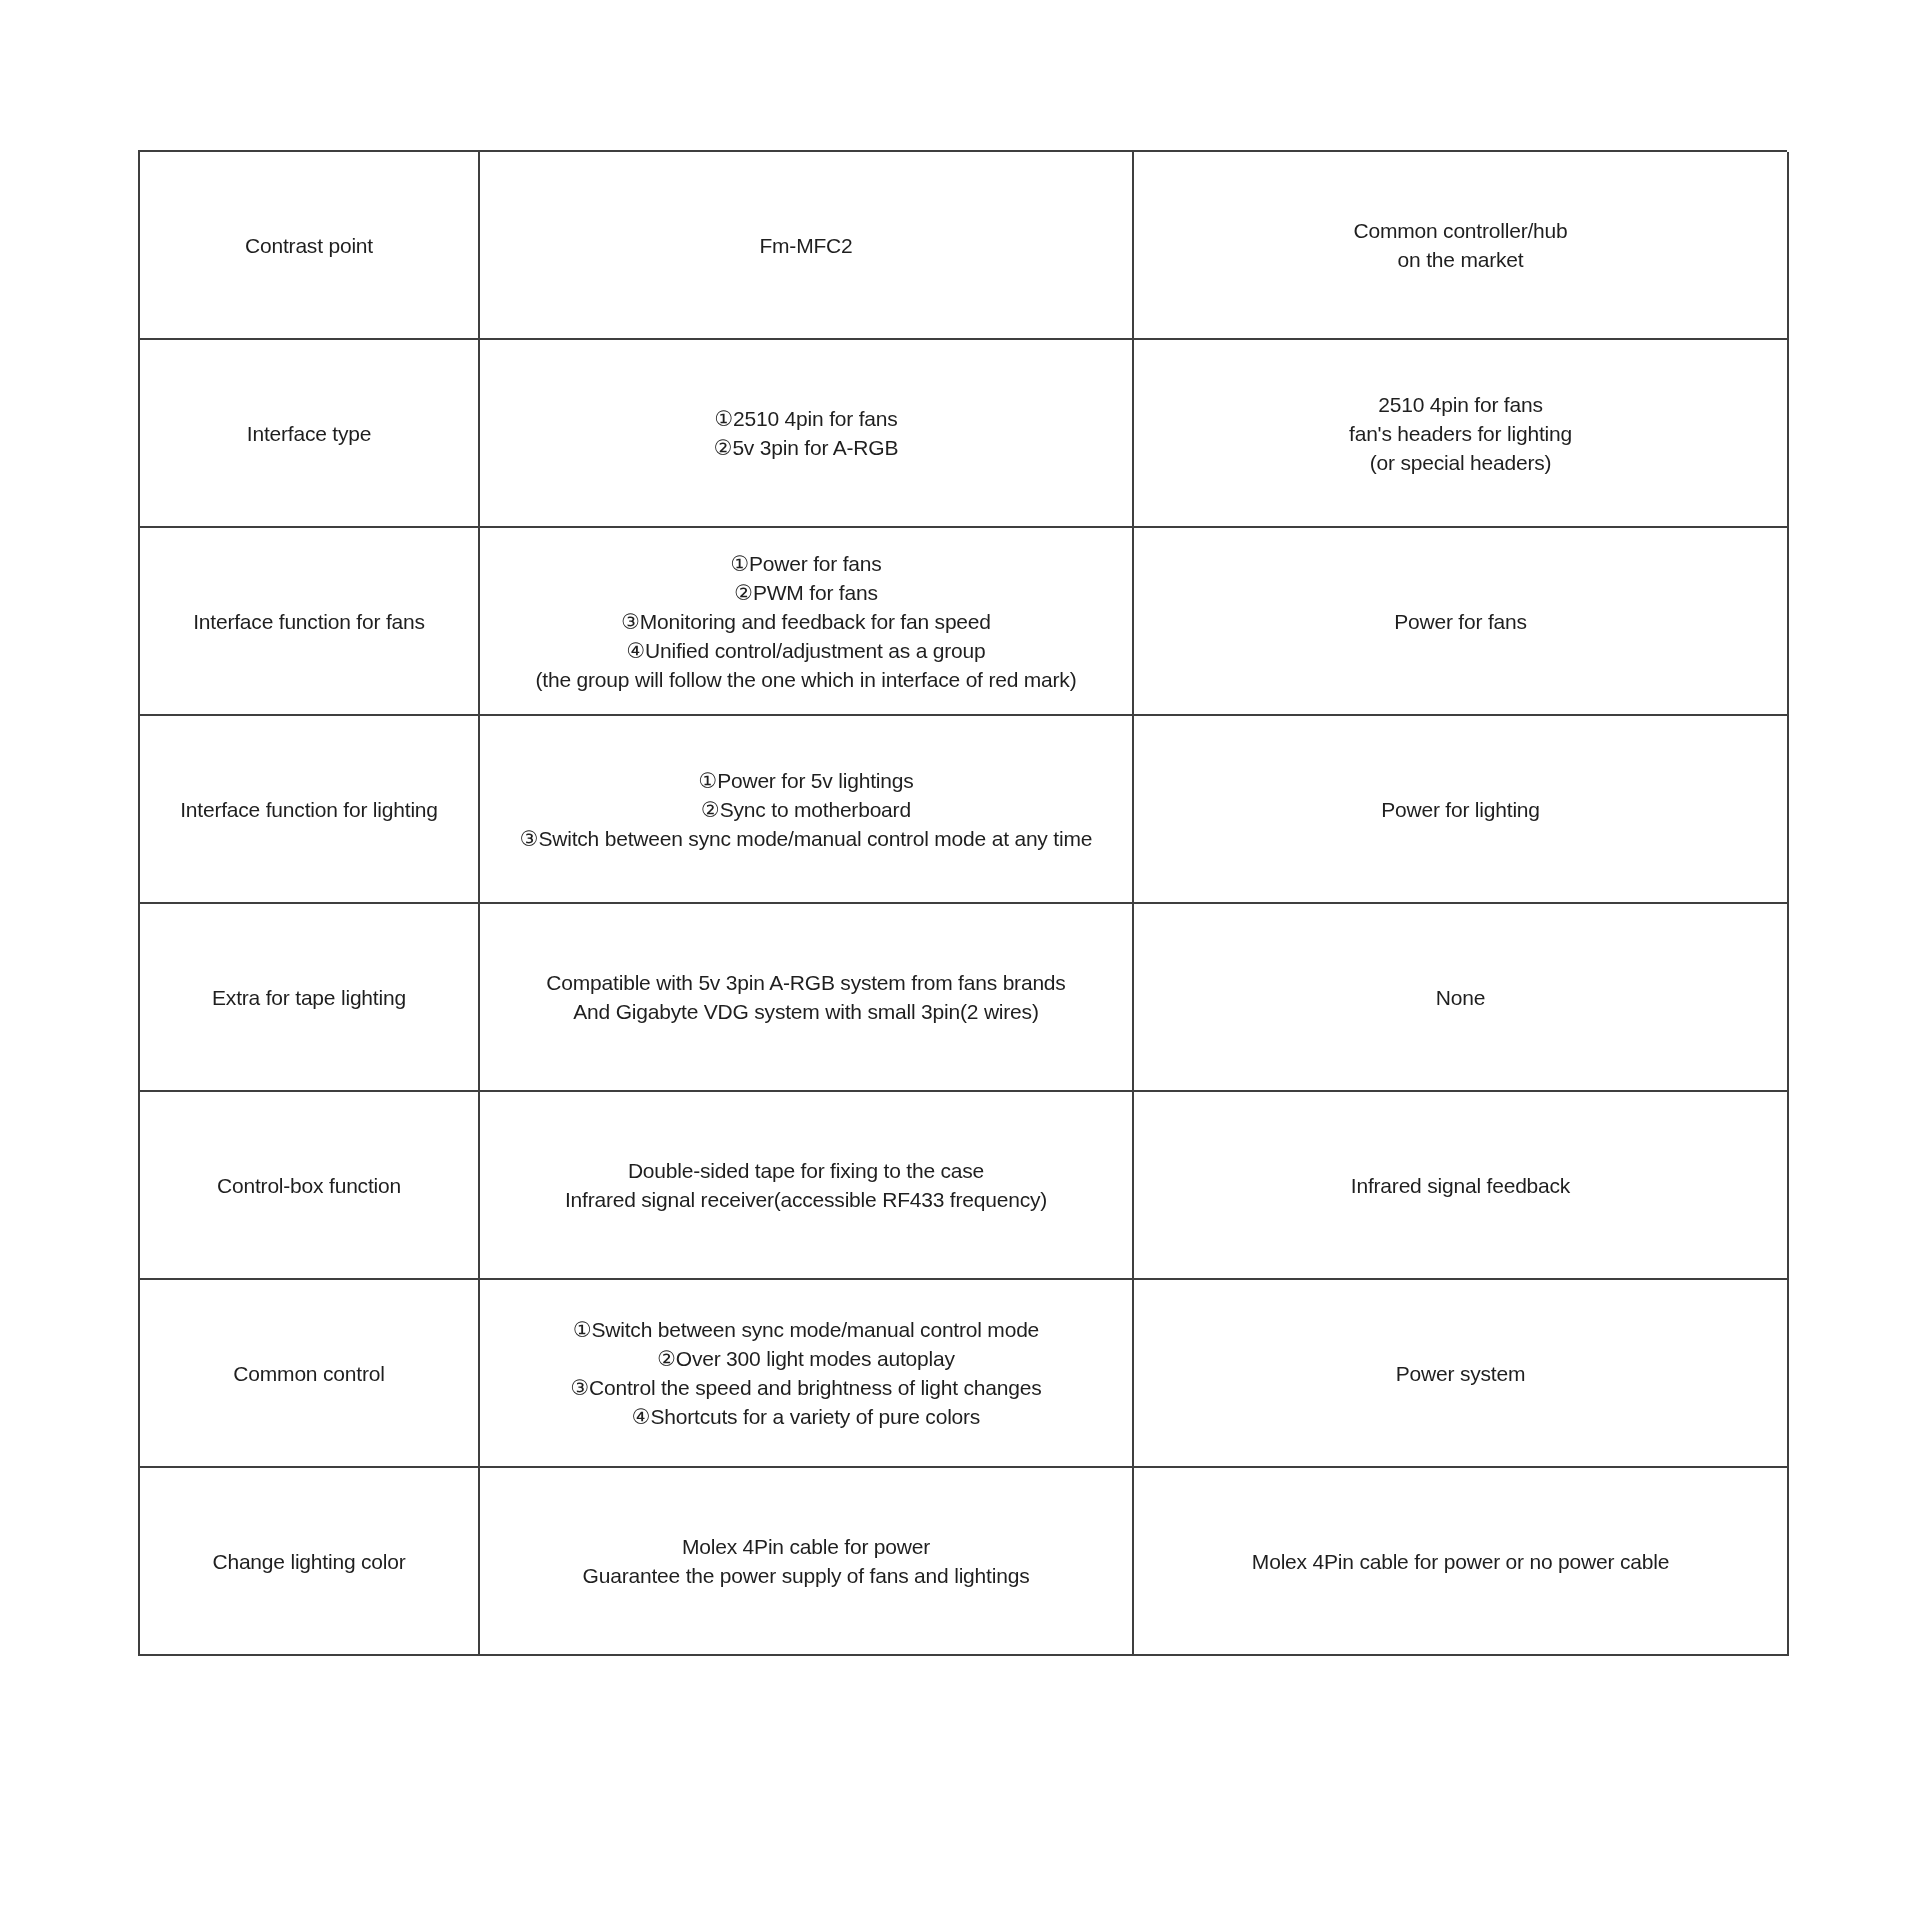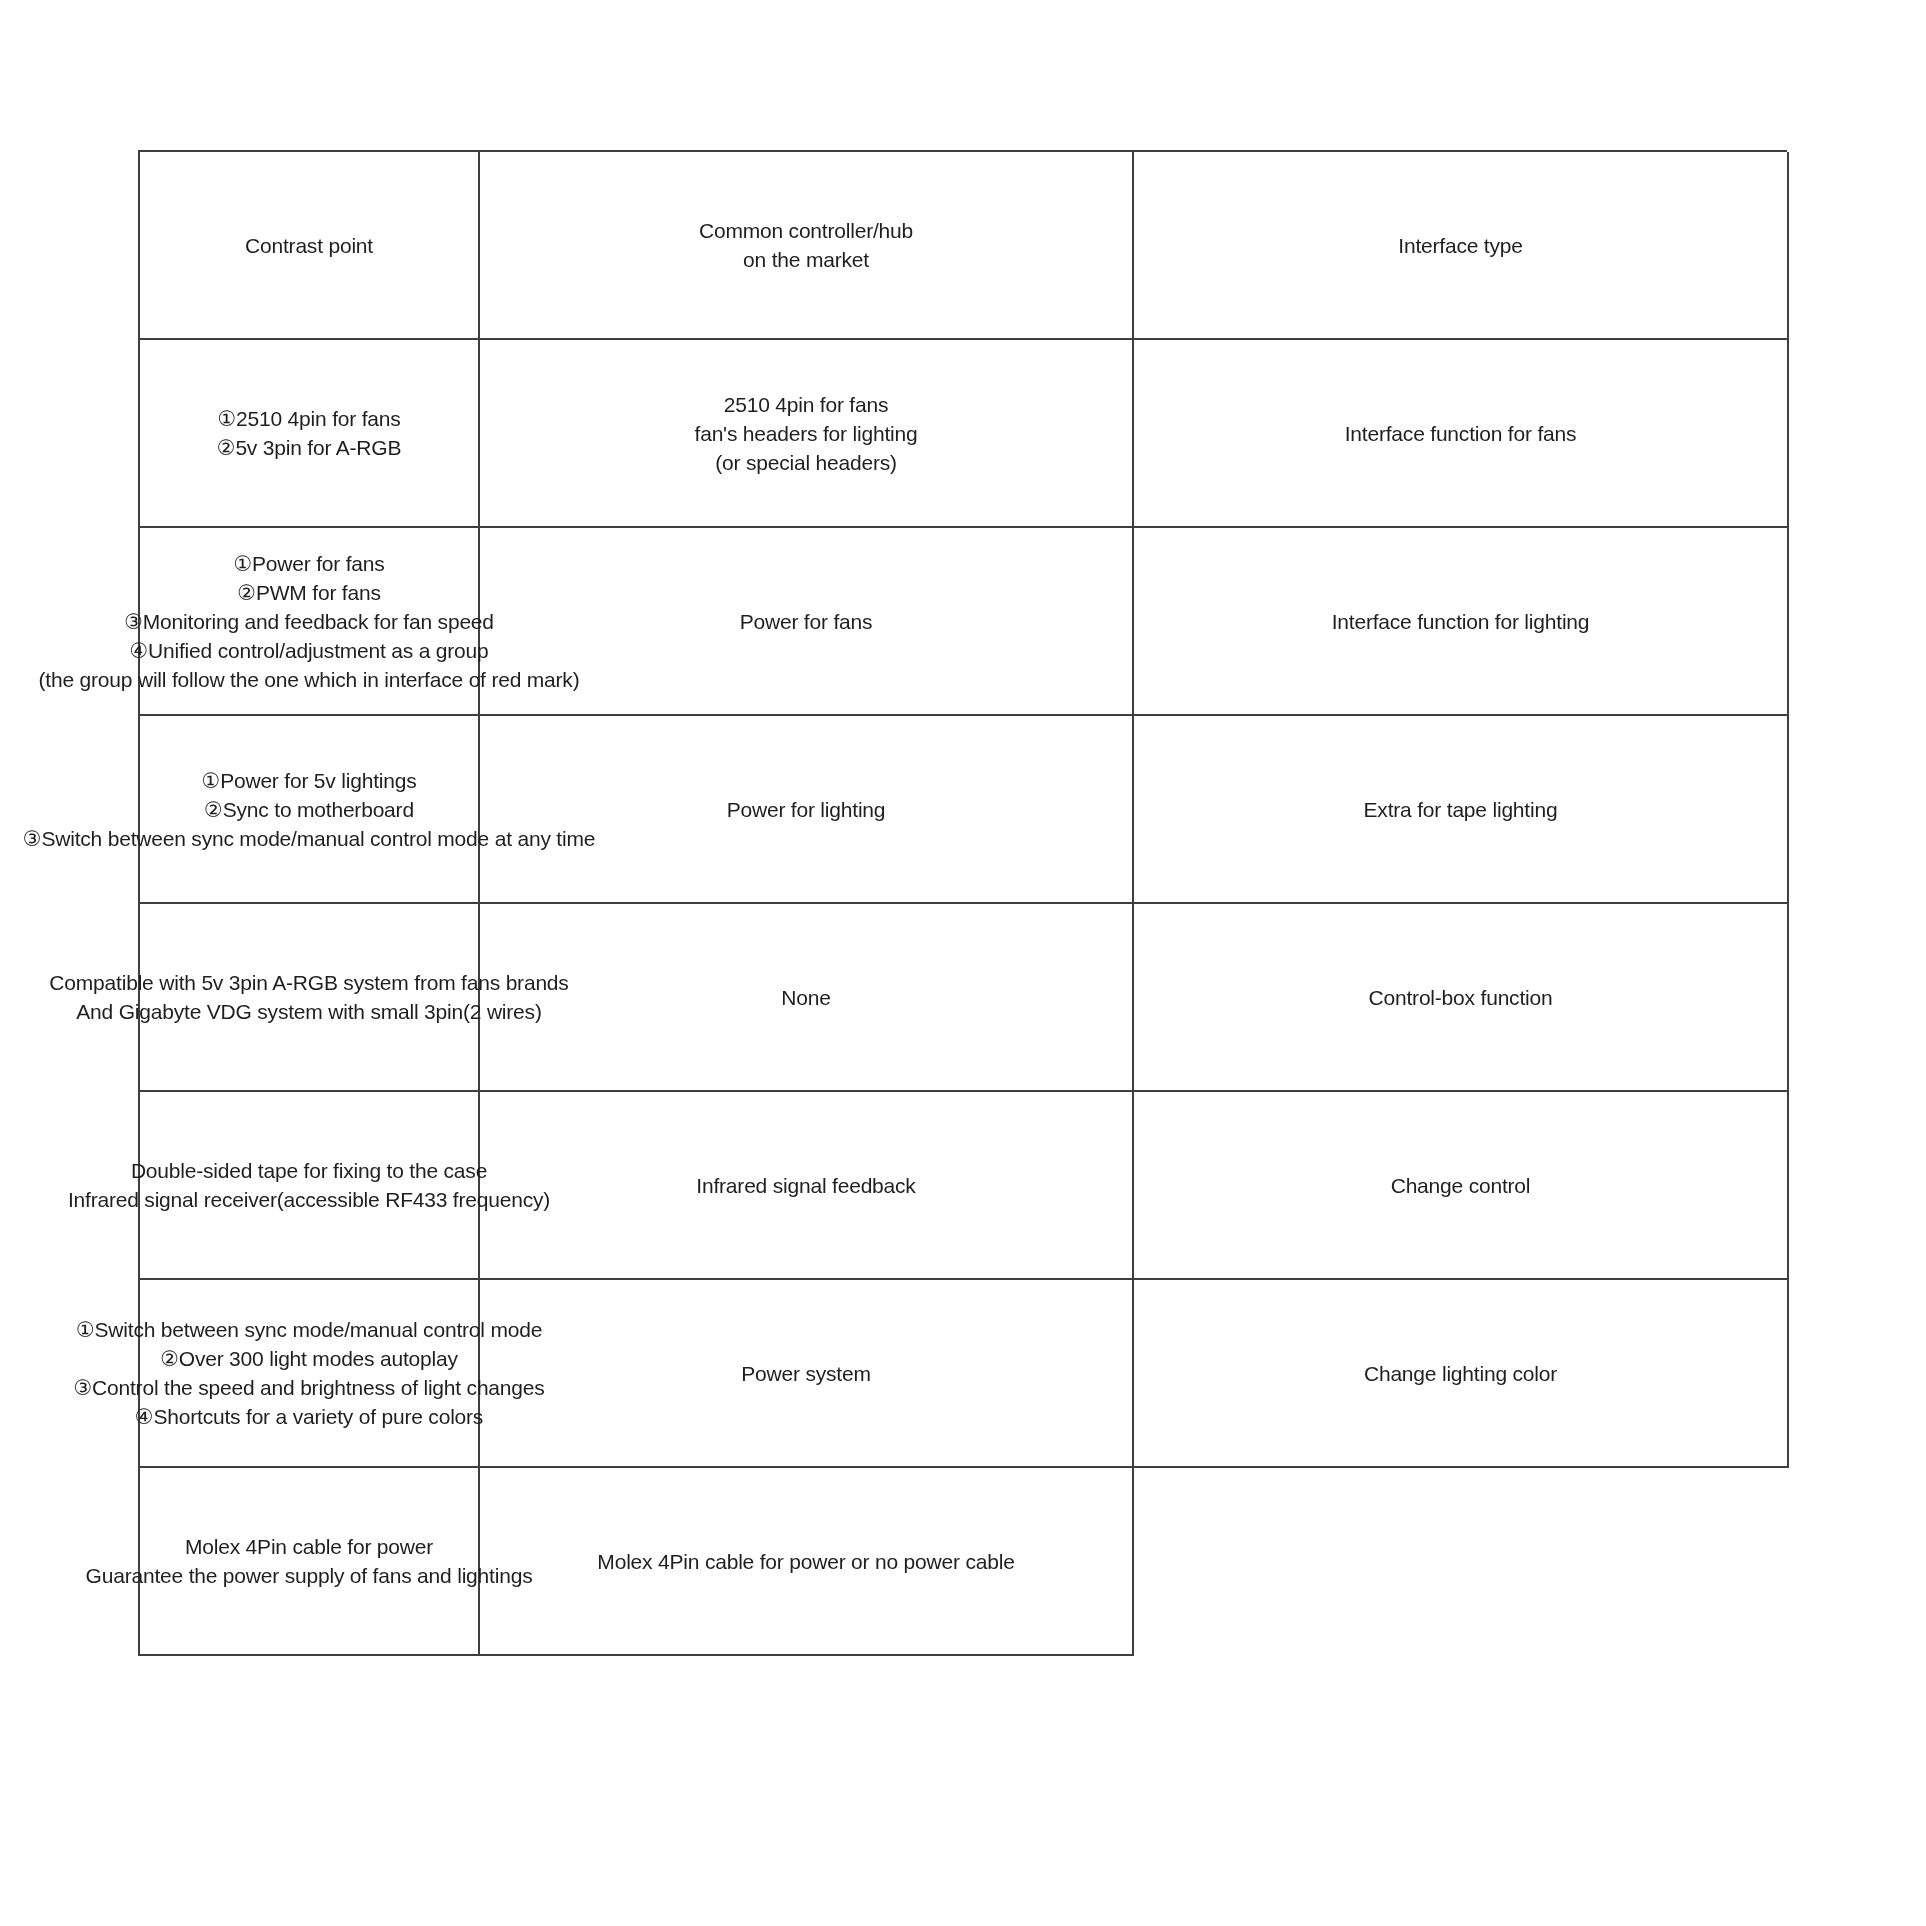--- a/index.html
+++ b/index.html
@@ -49,20 +49,23 @@
     white-space: nowrap;
   }
 </style>
 </head>
 <body>
 
 <div class="page">
   <div class="comparison-table">
       <div class="cell">
         <div class="line">Contrast point</div>
+      </div>
+      <div class="cell">
+        <div class="line">Fm-MFC2</div>
       </div>
       <div class="cell">
         <div class="line">Common controller/hub</div>
         <div class="line">on the market</div>
       </div>
       <div class="cell">
         <div class="line">Interface type</div>
       </div>
       <div class="cell">
         <div class="line">①2510 4pin for fans</div>
@@ -111,21 +114,21 @@
         <div class="line">Control-box function</div>
       </div>
       <div class="cell">
         <div class="line">Double-sided tape for fixing to the case</div>
         <div class="line">Infrared signal receiver(accessible RF433 frequency)</div>
       </div>
       <div class="cell">
         <div class="line">Infrared signal feedback</div>
       </div>
       <div class="cell">
-        <div class="line">Change control</div>
+        <div class="line">Common control</div>
       </div>
       <div class="cell">
         <div class="line">①Switch between sync mode/manual control mode</div>
         <div class="line">②Over 300 light modes autoplay</div>
         <div class="line">③Control the speed and brightness of light changes</div>
         <div class="line">④Shortcuts for a variety of pure colors</div>
       </div>
       <div class="cell">
         <div class="line">Power system</div>
       </div>

